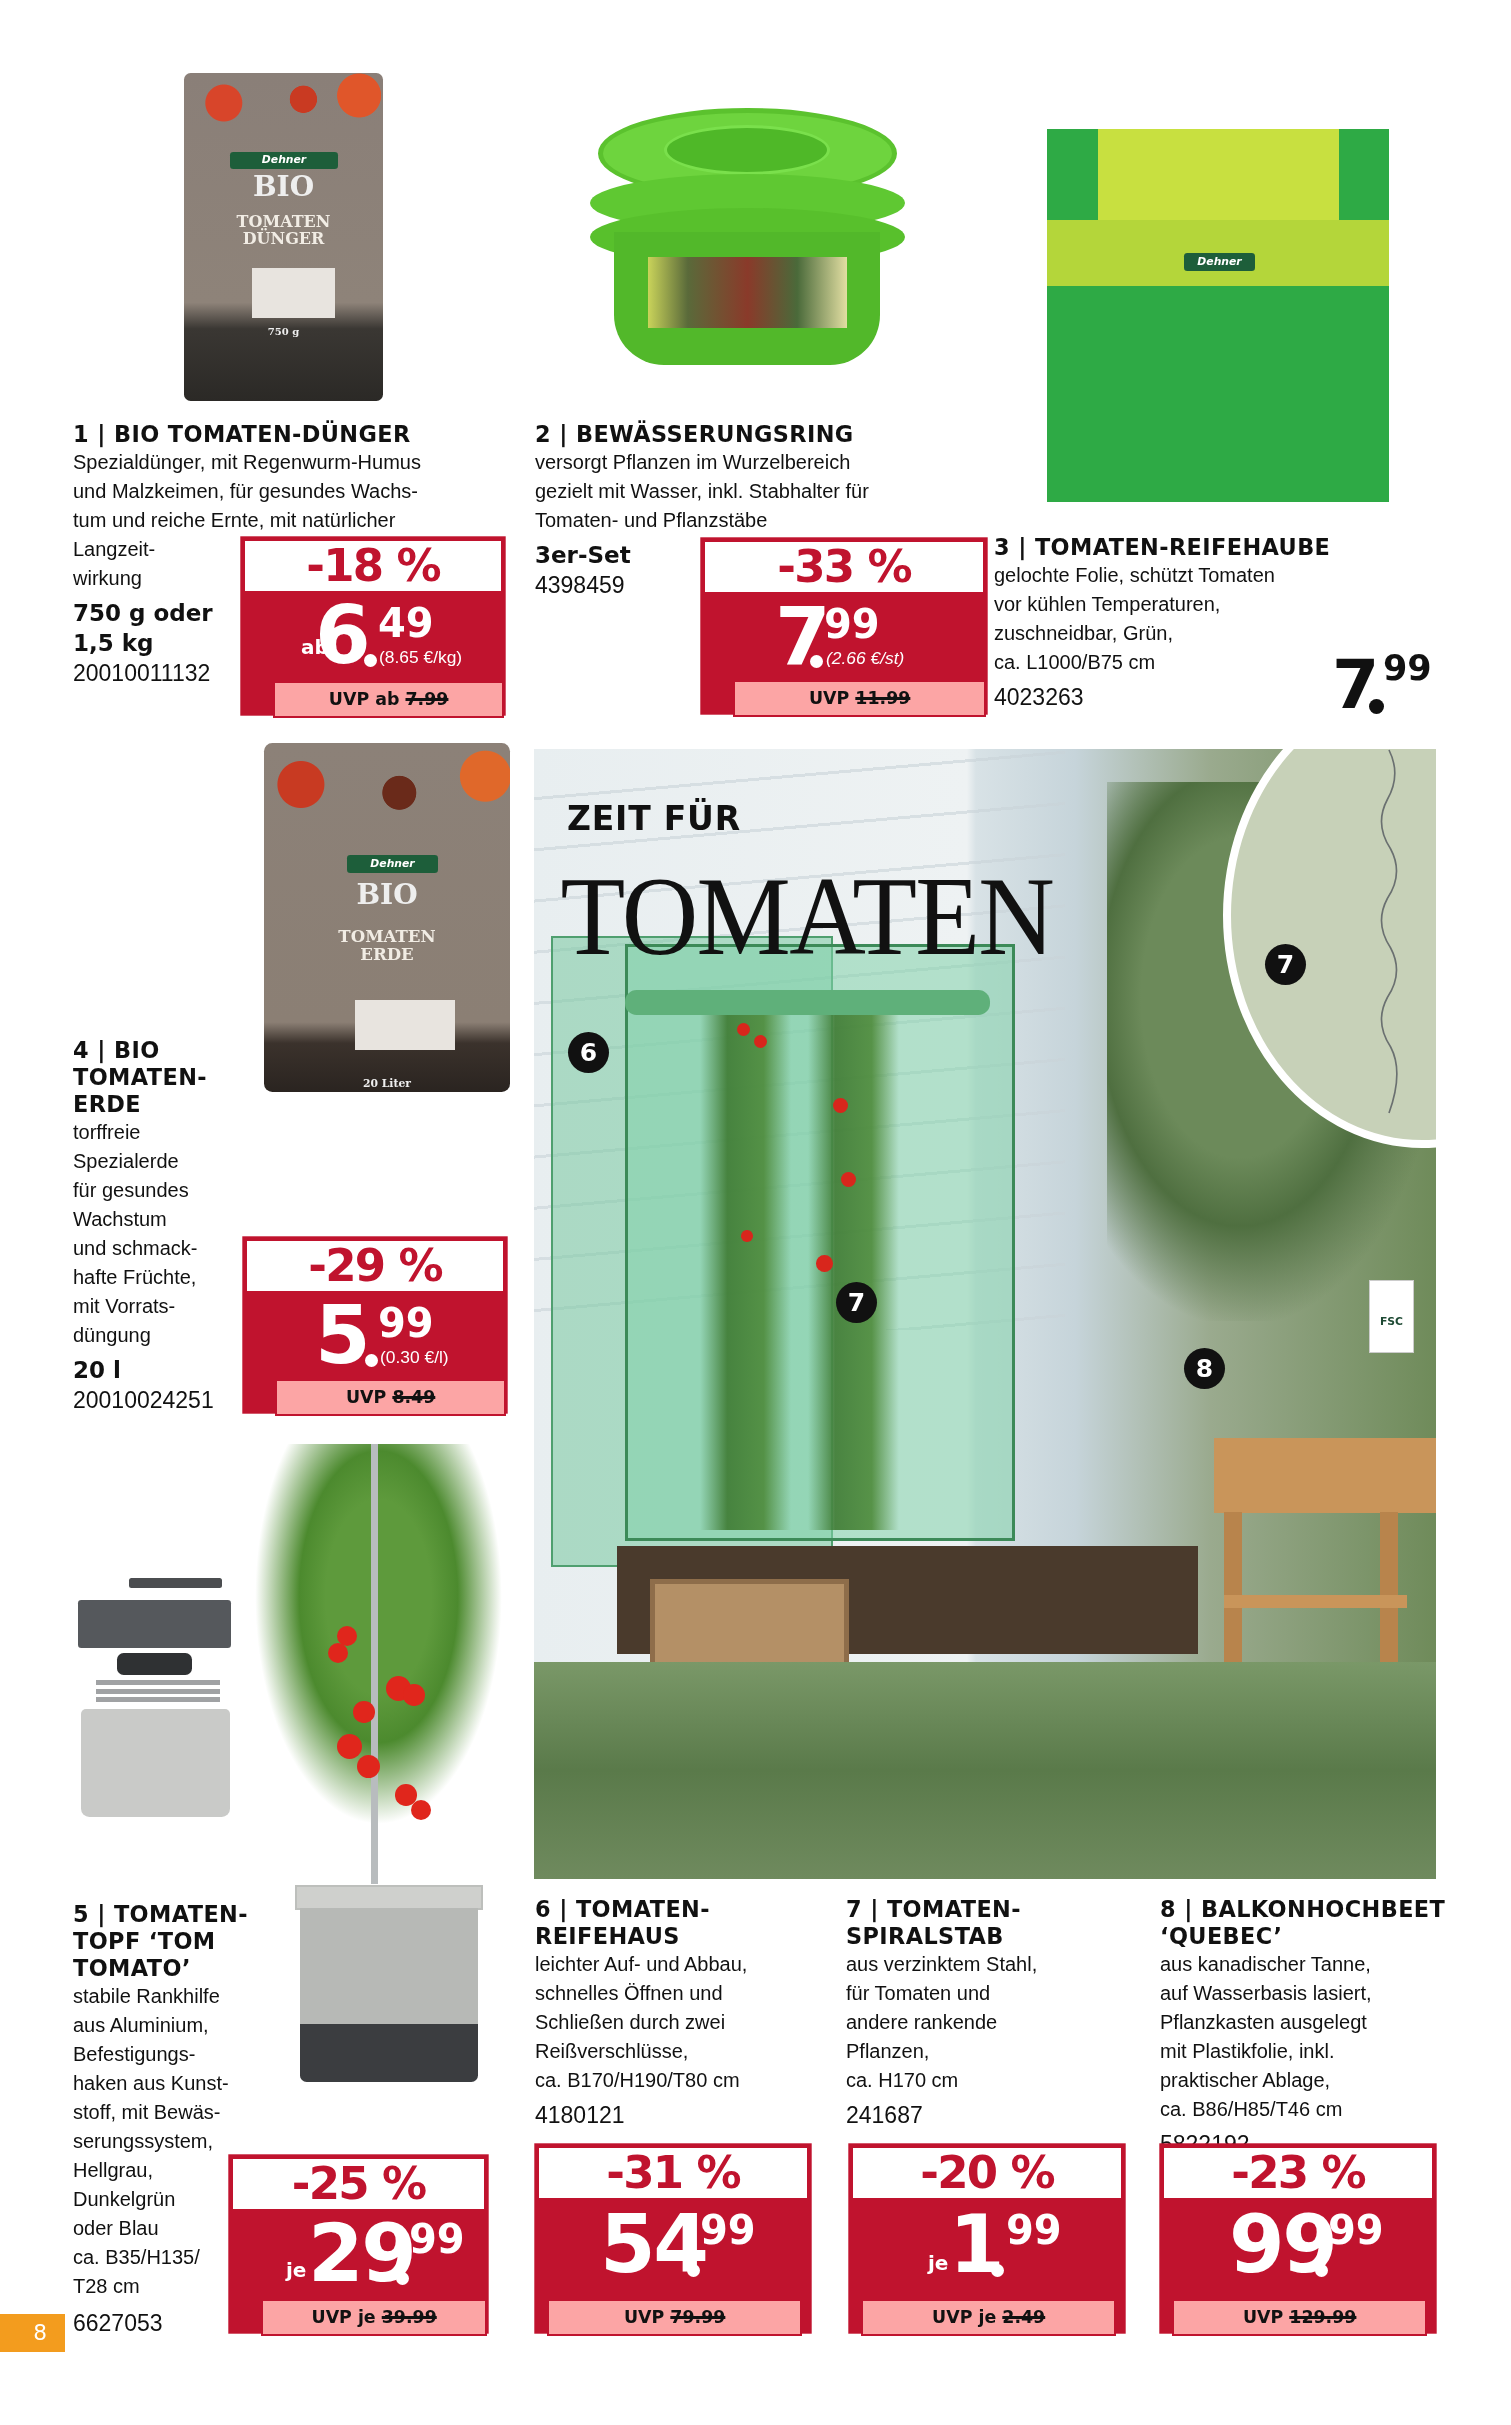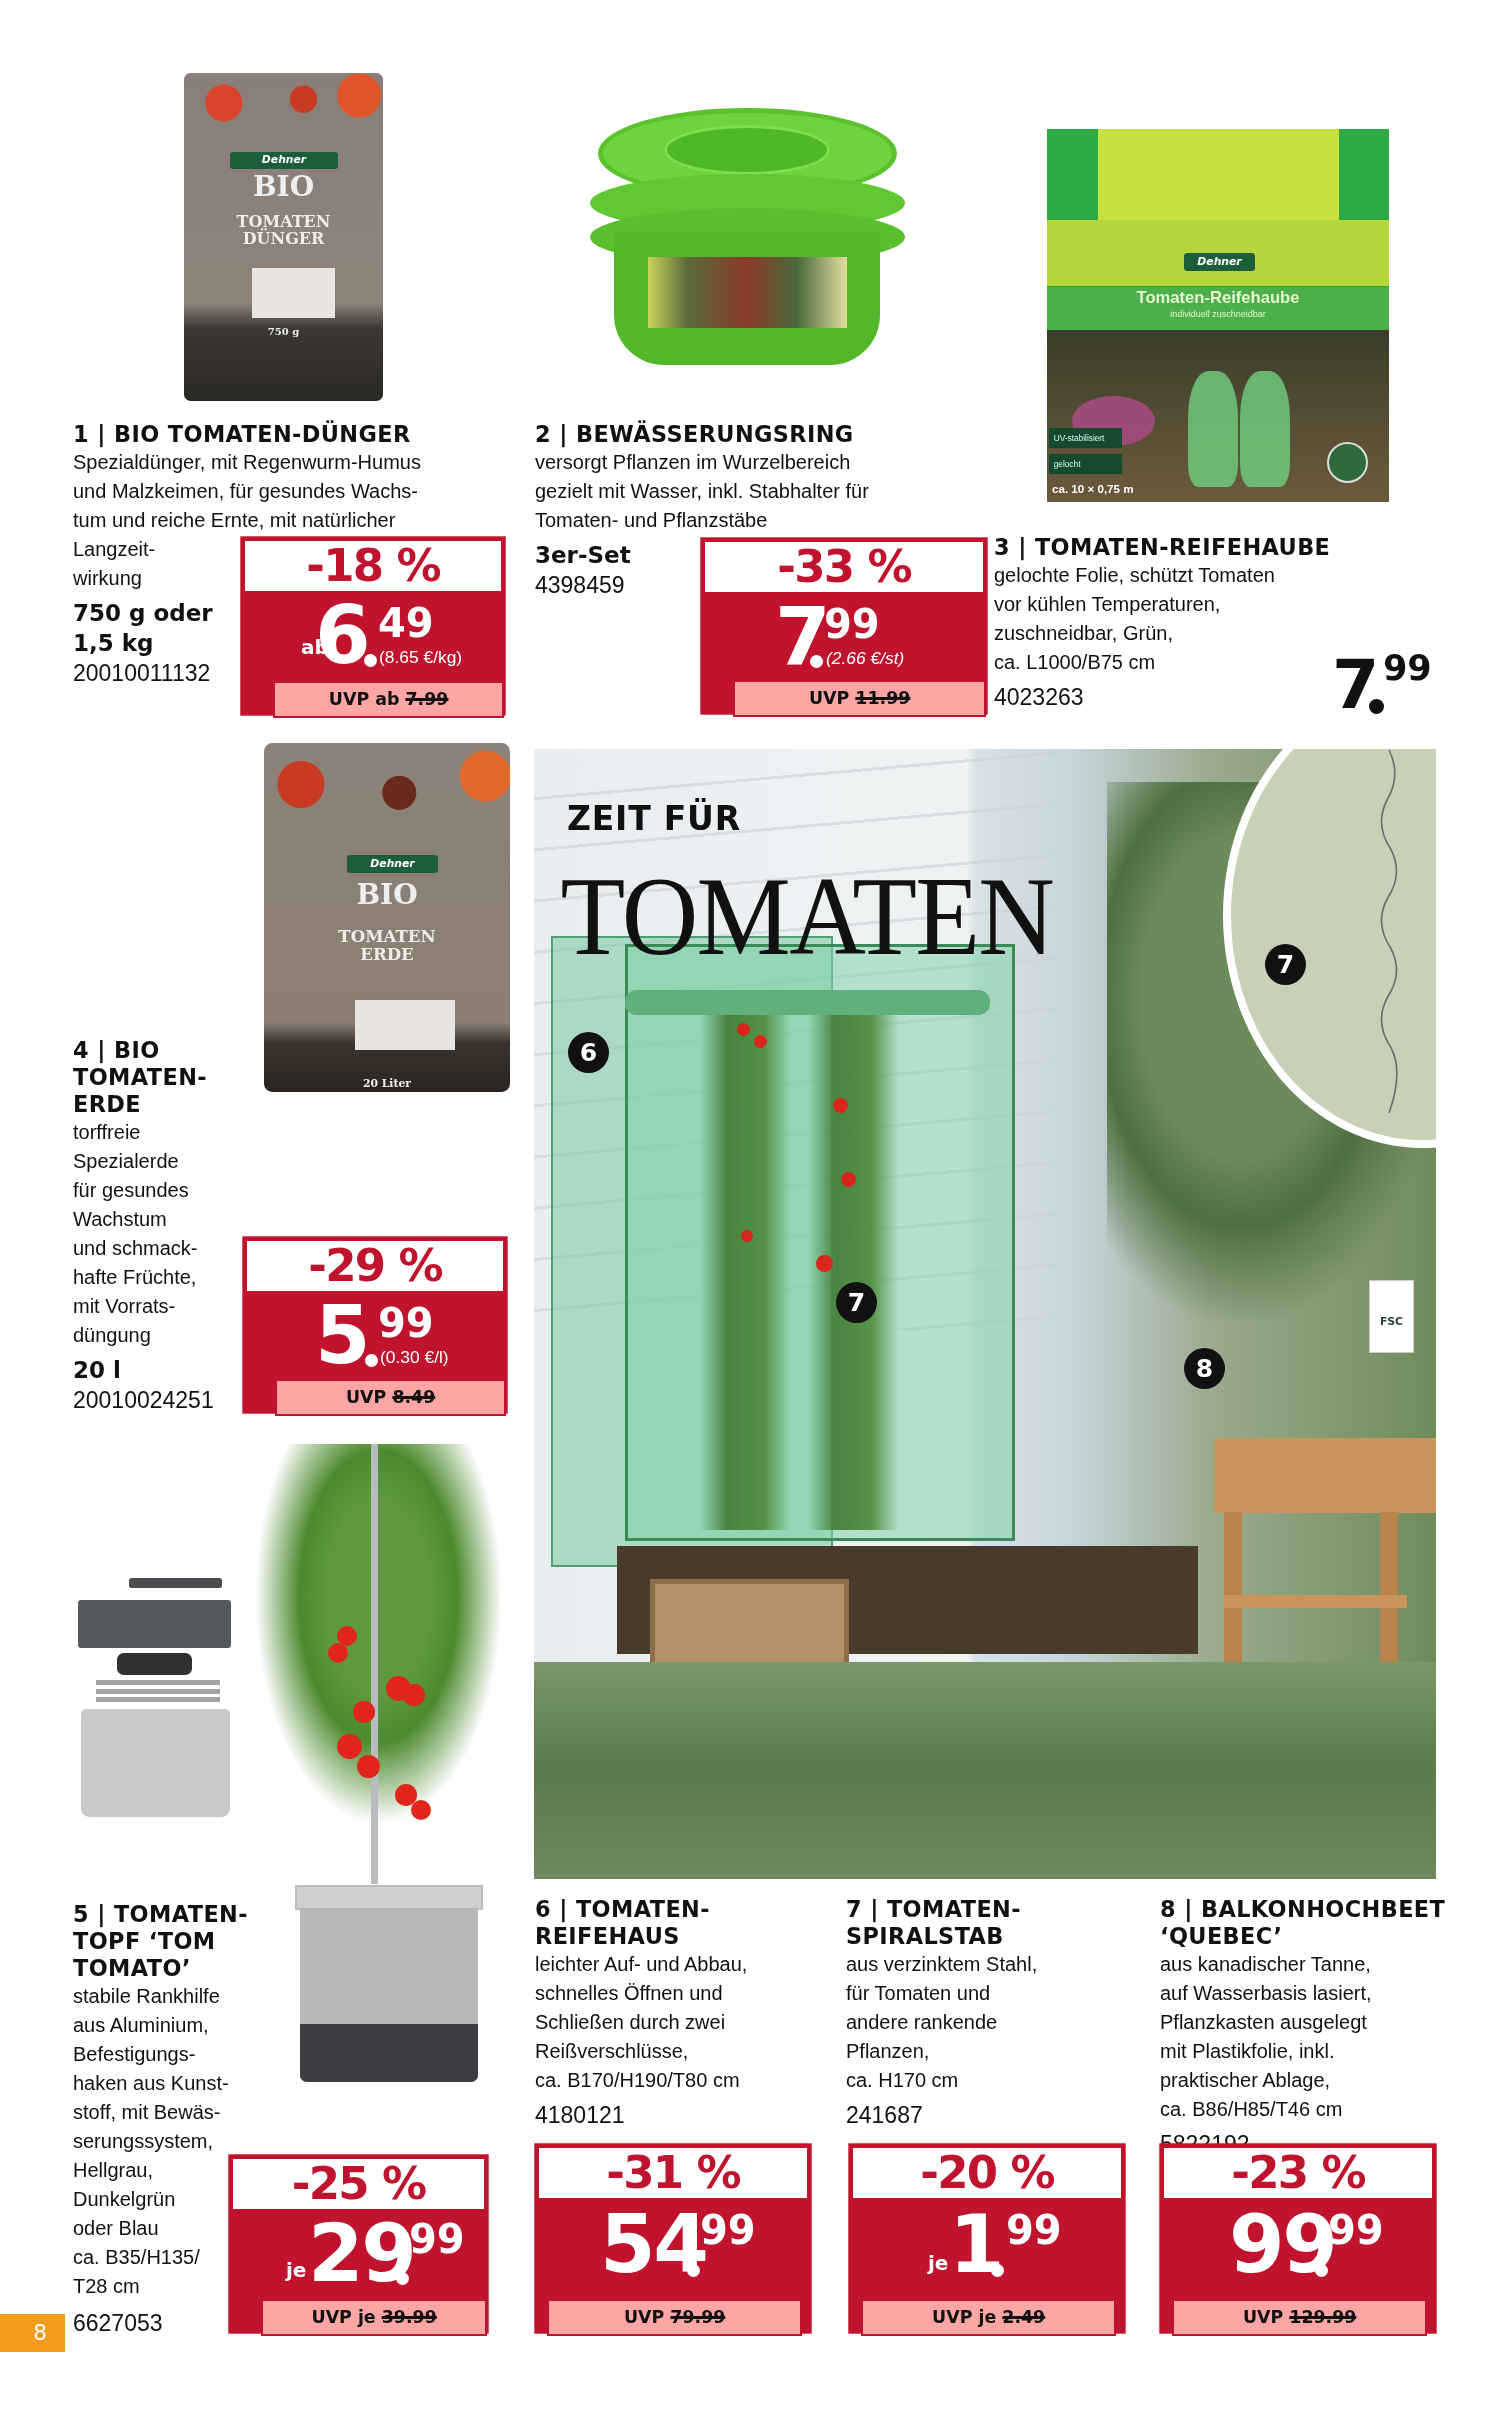--- a/index.html
+++ b/index.html
@@ -46,33 +46,20 @@
   <div style="position:absolute;left:16.6px;top:66px;width:315px;height:58px;border-radius:50%;background:#5fc832;"></div>
   <div style="position:absolute;left:16.6px;top:100px;width:315px;height:58px;border-radius:50%;background:#58c02c;"></div>
   <div style="position:absolute;left:41px;top:124px;width:266px;height:133px;border-radius:0 0 50px 50px;background:#52b82a;"></div>
   <div style="position:absolute;left:75px;top:149px;width:199px;height:71px;background:linear-gradient(90deg,#c9d35a,#5a6a3a 20%,#8a3a2a 50%,#4a6a3a 75%,#e2dea2);"></div>
 </div>
 
 <div class="img" style="left:1047px;top:129px;width:342px;height:373px;background:#2eaa45;">
   <div style="position:absolute;left:51px;top:0;width:241px;height:91px;background:#c8e040;"></div>
   <div style="position:absolute;left:0;top:91px;width:342px;height:66px;background:#b4d63a;"></div>
   <div style="position:absolute;left:137px;top:124px;width:71px;height:18px;background:#1d5e3a;border-radius:3.3px;color:#fff;font:bold italic 10.8px/18px 'DejaVu Sans',sans-serif;text-align:center;">Dehner</div>
-  <div style="position:absolute;left:0;top:158px;width:342px;height:43px;background:#4bb04a;color:#e8f5d0;text-align:center;">
-    <div style="font:bold 16.6px/21.6px 'Liberation Sans',sans-serif;">Tomaten-Reifehaube</div>
-    <div style="font:9px/11.6px 'Liberation Sans',sans-serif;">individuell zuschneidbar</div>
-  </div>
-  <div style="position:absolute;left:0;top:201px;width:342px;height:173px;background:linear-gradient(180deg,#3a3d2a,#5a5036 60%,#6b5a3c);">
-    <div style="position:absolute;left:25px;top:66px;width:83px;height:50px;background:#b04a8a;border-radius:50%;opacity:.8;"></div>
-    <div style="position:absolute;left:141px;top:41px;width:50px;height:116px;background:#6ec87a;border-radius:40% 40% 20% 20%;opacity:.85;"></div>
-    <div style="position:absolute;left:193px;top:41px;width:50px;height:116px;background:#6ec87a;border-radius:40% 40% 20% 20%;opacity:.85;"></div>
-    <div style="position:absolute;left:1.7px;top:98px;width:73px;height:20px;background:#164a2e;color:#cfe;font:8.3px/20px 'Liberation Sans',sans-serif;padding-left:5px;">UV-stabilisiert</div>
-    <div style="position:absolute;left:1.7px;top:124px;width:73px;height:20px;background:#164a2e;color:#cfe;font:8.3px/20px 'Liberation Sans',sans-serif;padding-left:5px;">gelocht</div>
-    <div style="position:absolute;left:5px;top:151px;color:#fff;font:bold 11.6px/15px 'Liberation Sans',sans-serif;">ca. 10 × 0,75 m</div>
-    <div style="position:absolute;left:280px;top:112px;width:41px;height:41px;border-radius:50%;background:#2f6a3a;border:2.5px solid #ddd;"></div>
-  </div>
 </div>
 
 <div class="abs" style="left:73px;top:421px;width:465px;">
   <div class="title">1 | BIO TOMATEN-DÜNGER</div>
   <div class="desc">Spezialdünger, mit Regenwurm-Humus</div>
   <div class="desc">und Malzkeimen, für gesundes Wachs-</div>
   <div class="desc">tum und reiche Ernte, mit natürlicher</div>
   <div class="desc">Langzeit-</div>
   <div class="desc">wirkung</div>
   <div class="size" style="margin-top:5px;">750 g oder</div>

